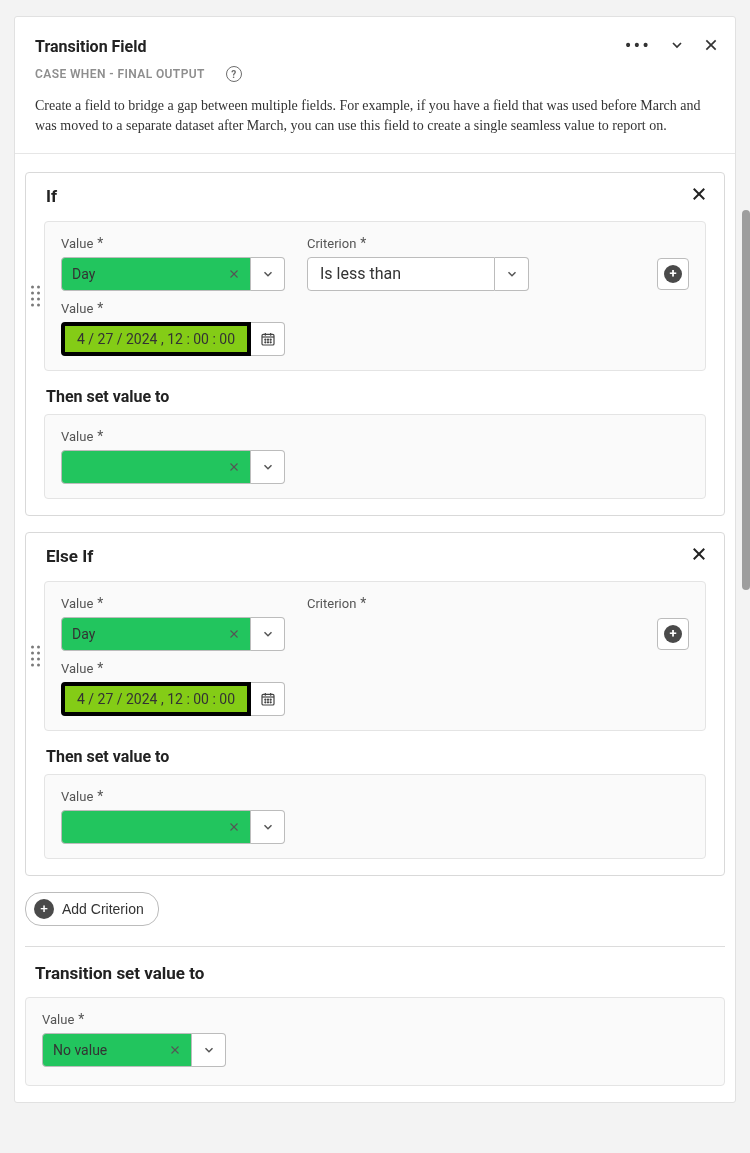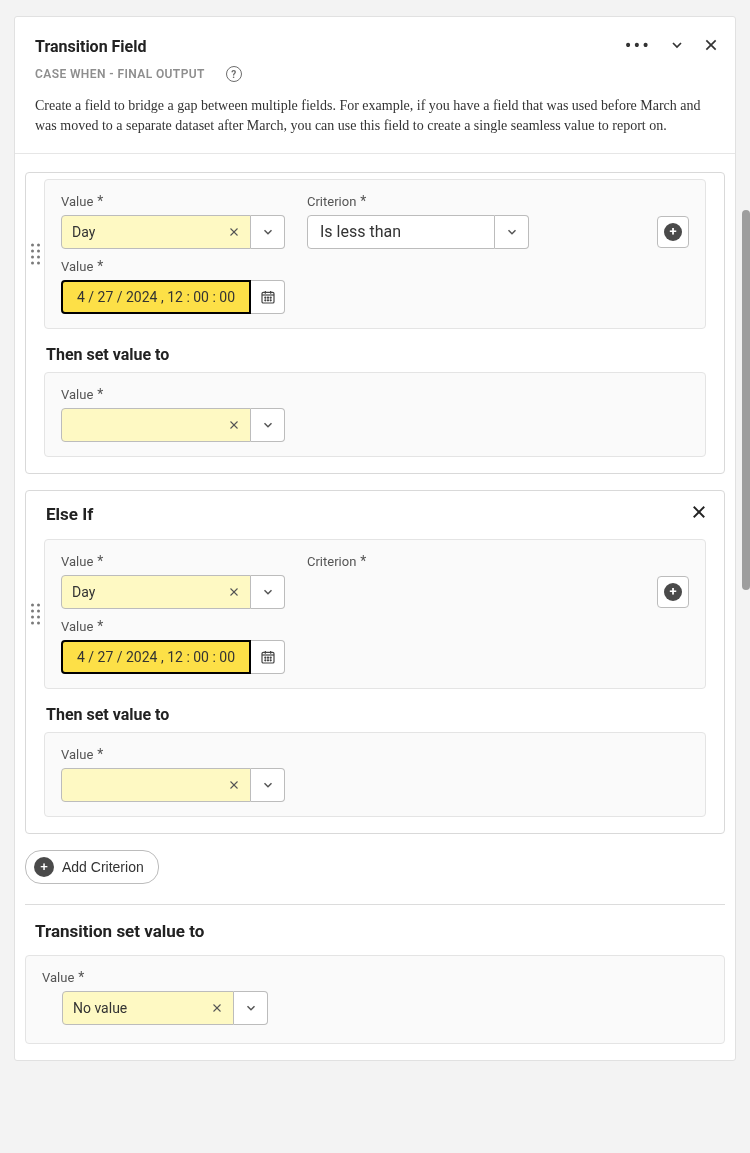--- a/index.html
+++ b/index.html
@@ -141,21 +141,21 @@
   }
   .req { color: #555; font-size: 14px; line-height: 1; }
 
   .combo {
     display: flex;
     height: 34px;
   }
   .combo-input {
     border: 1px solid #bcbcbc;
     border-radius: 4px 0 0 4px;
-    background: #fef9c3;
+    background: #22c55e;
     padding: 0 10px;
     font-size: 14px;
     color: #333;
     width: 190px;
     display: flex;
     align-items: center;
     justify-content: space-between;
     gap: 8px;
   }
   .combo-input .txt { overflow: hidden; white-space: nowrap; text-overflow: ellipsis; }
@@ -219,23 +219,23 @@
     width: 18px; height: 18px;
     background: #4a4a4a;
     border-radius: 50%;
     color: #fff;
     display: flex; align-items: center; justify-content: center;
     font-size: 13px; font-weight: 700; line-height: 1;
   }
 
   .date-wrap { display: flex; height: 34px; }
   .date-body {
-    border: 2px solid #000000;
+    border: 4px solid #000000;
     border-radius: 4px 0 0 4px;
-    background: #fde047;
+    background: #84cc16;
     width: 190px;
     display: flex; align-items: center; justify-content: center;
     font-size: 14px; color: #333;
     padding: 0 16px;
     white-space: nowrap;
     overflow: hidden;
   }
   .date-cal {
     width: 34px;
     border: 1px solid #bcbcbc;
@@ -325,20 +325,29 @@
             <line x1="19" y1="5" x2="5" y2="19"></line>
           </svg>
       </span>
     </div>
   </div>
 
   <div class="panel-body">
 
     
     <div class="block">
+      <div class="block-head">
+        <span class="block-title">If</span>
+        <span class="block-close">
+          <svg viewBox="0 0 24 24" fill="none" stroke="#222">
+              <line x1="5" y1="5" x2="19" y2="19"></line>
+              <line x1="19" y1="5" x2="5" y2="19"></line>
+            </svg>
+        </span>
+      </div>
 
       <div class="inner">
         <div class="drag-handle">
           <span></span>
             <span></span>
             <span></span>
             <span></span>
             <span></span>
             <span></span>
             <span></span>
@@ -563,21 +572,21 @@
     <hr class="hr">
 
     
     <div class="otherwise-title">Transition set value to</div>
     <div class="otherwise-box">
       <div class="field-label">
         <span>Value</span>
           <span class="req">*</span>
       </div>
       <div class="combo">
-        <div class="combo-input" style="width:172px;margin-left:20px;">
+        <div class="combo-input" style="width:150px;">
           <span class="txt">No value</span>
           <span class="combo-clear">
             <svg viewBox="0 0 24 24" fill="none" stroke="#555">
                 <line x1="5" y1="5" x2="19" y2="19"></line>
                 <line x1="19" y1="5" x2="5" y2="19"></line>
               </svg>
           </span>
         </div>
         <div class="combo-dd">
           <svg viewBox="0 0 24 24" fill="none" stroke="#555" stroke-width="2.5">

